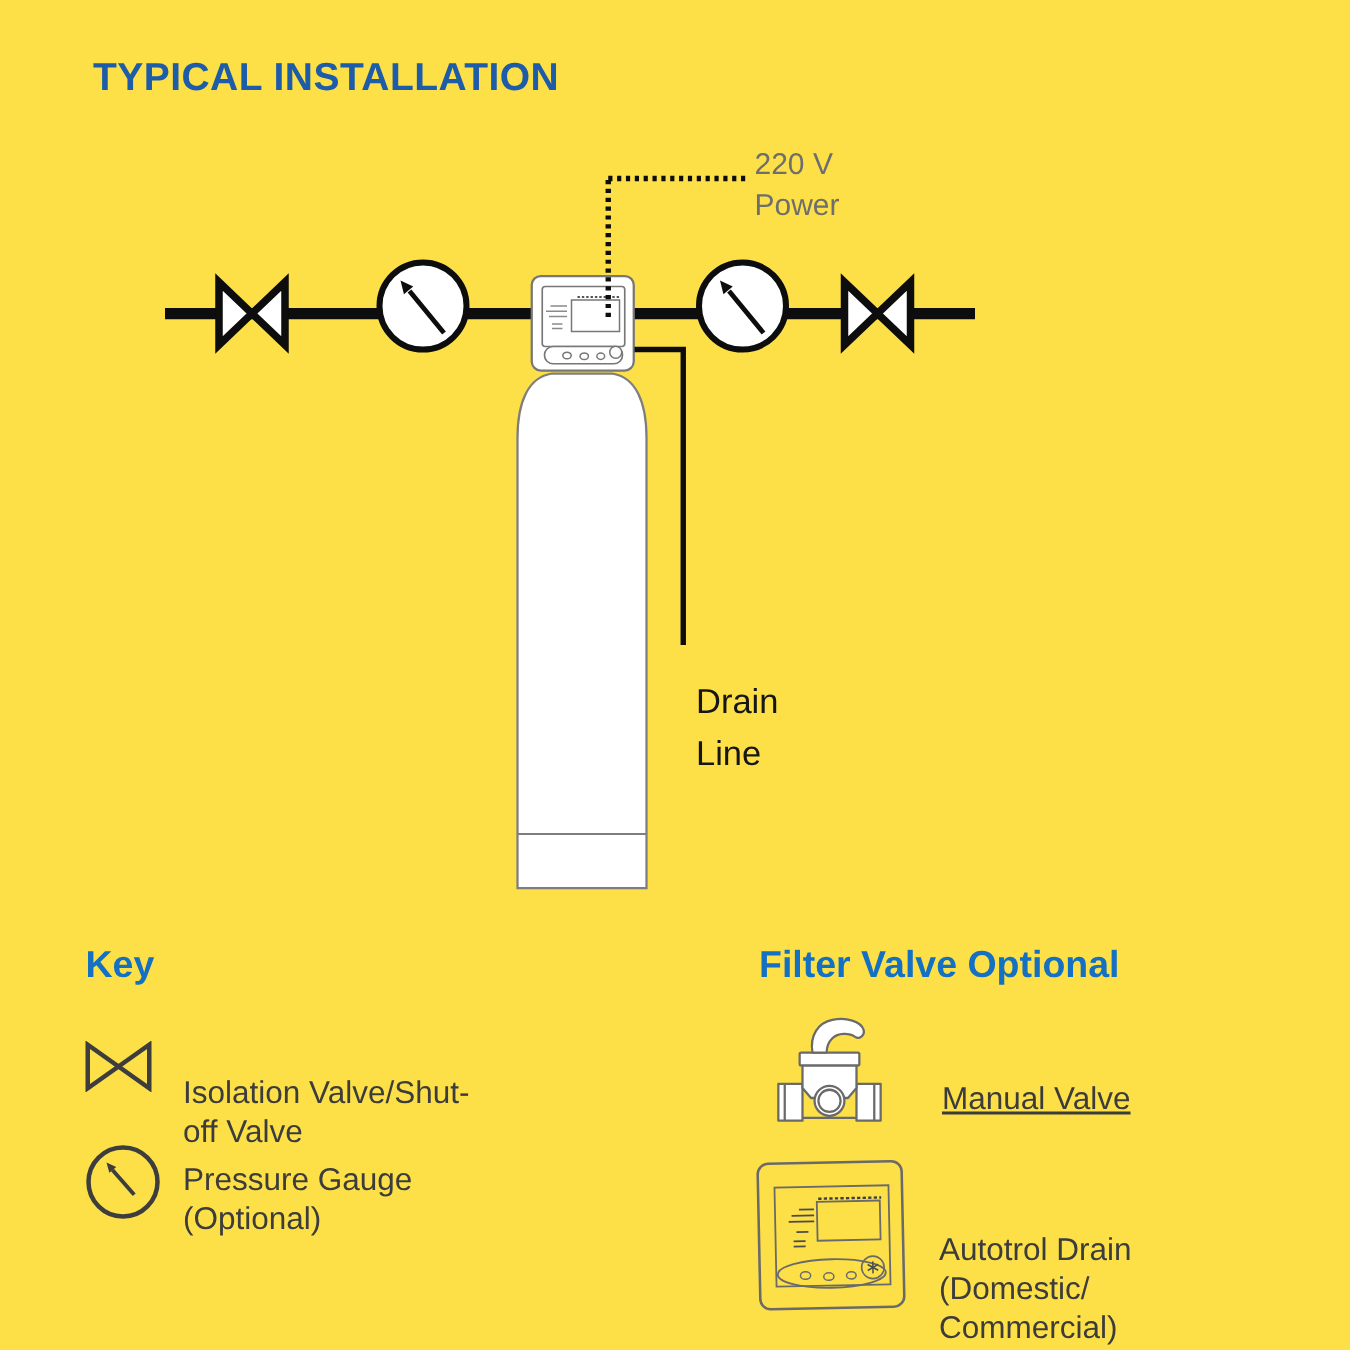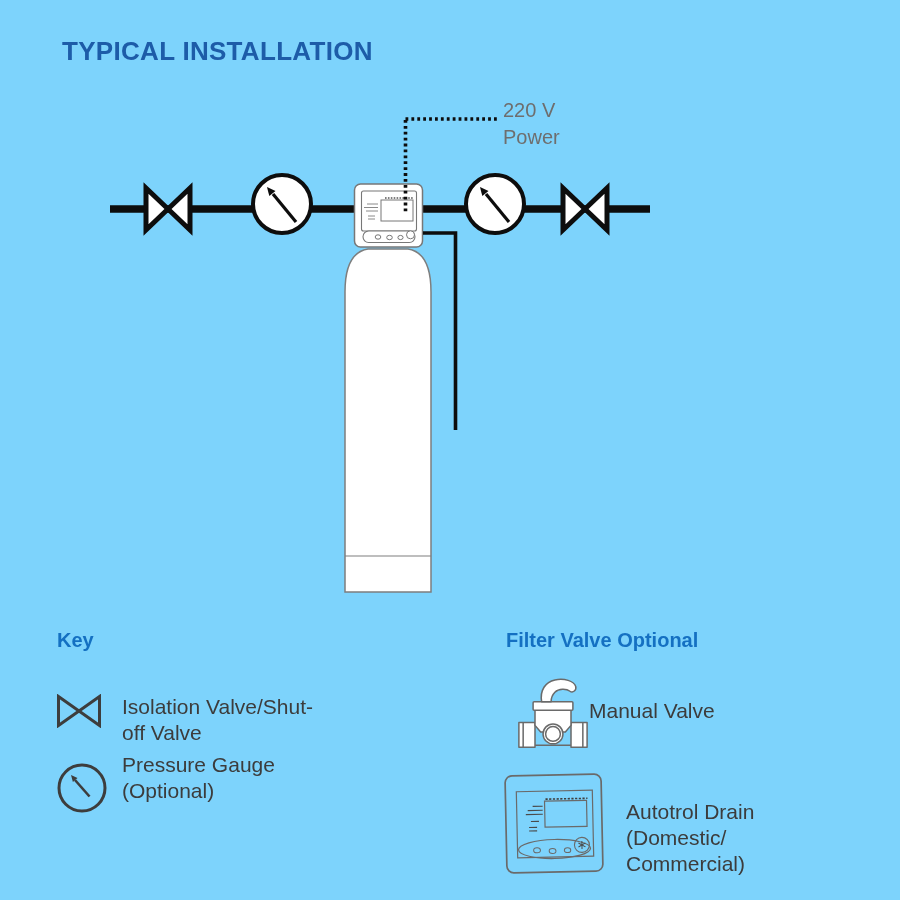--- a/index.html
+++ b/index.html
@@ -1,21 +1,21 @@
 <!DOCTYPE html>
 <html><head>
 <meta charset="utf-8">
 <style>
   * { margin: 0; padding: 0; box-sizing: border-box; }
   html, body { background: #ffffff; }
   .page {
     position: relative;
     width: 900px;
     height: 900px;
-    background: #7dd3fc;
+    background: #fde047;
     font-family: "Liberation Sans", sans-serif;
     overflow: hidden;
   }
   .title {
     position: absolute;
     left: 62px;
     top: 36px;
     font-size: 26px;
     font-weight: 700;
     letter-spacing: 0.3px;
@@ -28,28 +28,29 @@
     font-size: 20px; line-height: 27px; color: #6e6e6e;
     white-space: pre-line;
   }
   .drain-label {
     position: absolute; left: 464px; top: 450px;
     font-size: 23px; line-height: 35px; color: #161616;
     white-space: pre-line;
   }
   .section-heading {
     position: absolute;
-    font-size: 20px; font-weight: 700; color: #1470c2;
+    font-size: 25px; font-weight: 700; color: #1470c2;
   }
   .key-heading { left: 57px; top: 629px; }
   .options-heading { left: 506px; top: 629px; }
   .item-label {
     position: absolute;
     font-size: 21px; line-height: 25.5px; color: #3c3c3c;
     white-space: pre-line;
+    margin-top: 22px;
   }
   .icon-abs { position: absolute; }
 </style>
 </head>
 <body>
 
 <div class="page">
 
   <h1 class="title">TYPICAL INSTALLATION</h1>
 
@@ -104,20 +105,22 @@
       <g stroke="#0d0d0d" stroke-width="3.6" stroke-dasharray="2.8 3.1">
         <line x1="405.5" y1="119" x2="497" y2="119"></line>
         <line x1="405.5" y1="120" x2="405.5" y2="213"></line>
       </g>
 
       <path d="M423,233 L455.5,233 L455.5,430" fill="none" stroke="#0d0d0d" stroke-width="3.6"></path>
     </svg>
 
     <div class="power-label">220 V
 Power</div>
+    <div class="drain-label">Drain
+Line</div>
   </div>
 
   <section>
     <h2 class="section-heading key-heading">Key</h2>
 
     <svg class="icon-abs" style="left:56px; top:694px;" width="46" height="34" viewBox="0 0 46 34">
       <path d="M2.5,2.5 L2.5,31.5 L43.5,2.5 L43.5,31.5 Z" fill="none" stroke="#3d3d3d" stroke-width="3" stroke-linejoin="miter"></path>
     </svg>
     <div class="item-label" style="left:122px; top:694px;">Isolation Valve/Shut-
 off Valve</div>
@@ -141,21 +144,21 @@
         <rect x="57" y="50" width="17" height="26"></rect>
         <line x1="69.5" y1="50" x2="69.5" y2="76"></line>
         <path d="M19,37 L57,37 L57,53 L51,60 L25,60 L19,53 Z"></path>
         <line x1="19" y1="74" x2="57" y2="74"></line>
         <circle cx="38" cy="62" r="10.5"></circle>
         <circle cx="38" cy="62" r="7.8"></circle>
         <rect x="17" y="28" width="42" height="9" rx="1"></rect>
         <path d="M26,28 C24,16 30,7 40,5 C50,3 60,6 62,12 C63,16 59,19 56,17 C52,14 44,14 40,18 C37,21 36,24 36,28 Z"></path>
       </g>
     </svg>
-    <div class="item-label" style="left:589px; top:698px;">Manual Valve</div>
+    <div class="item-label" style="left:628px; top:698px;text-decoration:underline;">Manual Valve</div>
 
     <svg class="icon-abs" style="left:500px; top:772px;" width="110" height="104" viewBox="0 0 110 104">
       <g transform="rotate(-1.2 54 52)" stroke="#6a6a6a" fill="none">
         <rect x="6" y="3" width="96" height="97" rx="7" stroke-width="1.7"></rect>
         <rect x="17" y="19" width="76" height="66" stroke-width="1.2"></rect>
         <rect x="45" y="29" width="42" height="26" stroke-width="1.2"></rect>
         <line x1="46" y1="27" x2="88" y2="27" stroke="#3f3f3f" stroke-width="1.6" stroke-dasharray="2.2 1.5"></line>
         <g stroke="#4a4a4a" stroke-width="1.2">
           <line x1="33" y1="34" x2="43" y2="34"></line>
           <line x1="28" y1="38" x2="43" y2="38"></line>

